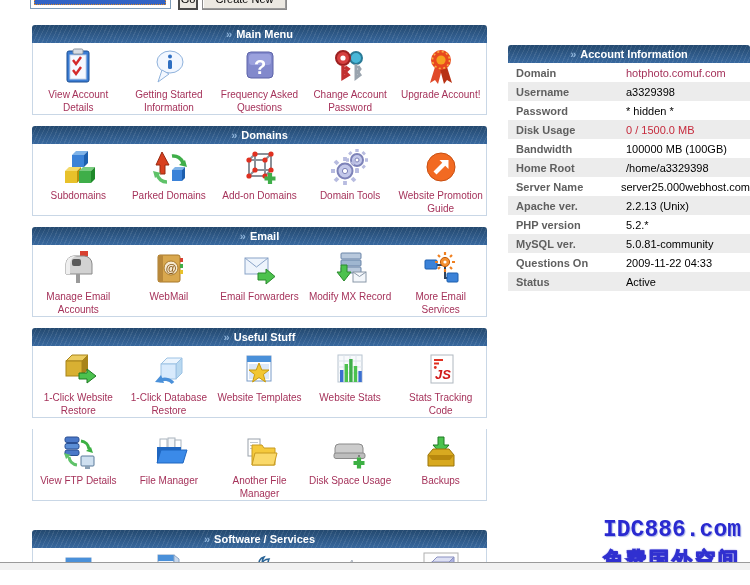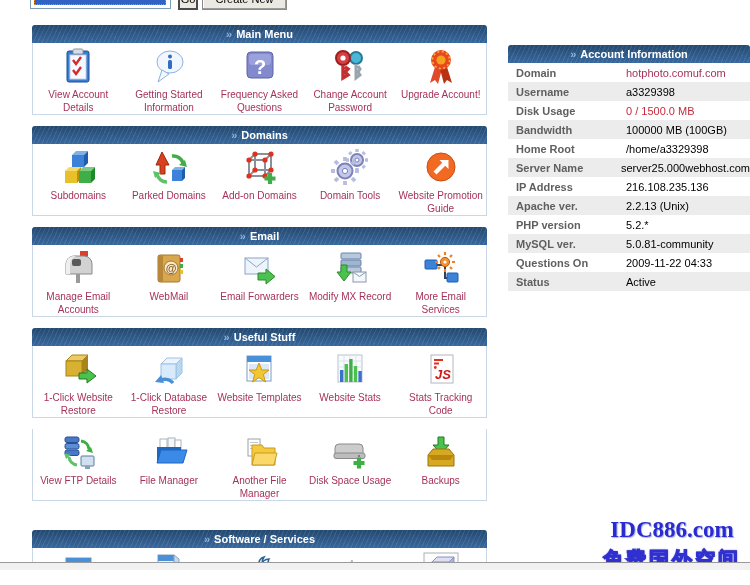--- a/index.html
+++ b/index.html
@@ -34,21 +34,21 @@
   .acct-rows { font-size:11px; }
   .acct-row { display:flex; height:19px; align-items:center; background:#fff;gap:32px; }
   .acct-row:nth-child(even) { background:#ececec; }
   .acct-label { width:86px; padding-left:8px; color:#5f5f5f; font-weight:bold; }
   .acct-value { color:#000; }
   .acct-value.maroon { color:#a5325a; cursor:pointer; }
   .acct-value.red { color:#c62a3c; }
 
   
   .wm { position:absolute; left:596px; top:517px; width:152px; text-align:center; }
-  .wm-en { font-family:Liberation Serif, serif; font-size:23px; font-weight:bold; color:#2a2ad0; text-shadow:1px 1px 1px #aab4e8; }
+  .wm-en { font-family:Liberation Mono, monospace; font-size:23px; font-weight:bold; color:#2a2ad0; text-shadow:1px 1px 1px #aab4e8; }
   .wm-cn { margin-top:3px; font-size:20px; font-weight:bold; letter-spacing:3px; color:#a16207;
            -webkit-text-stroke:1.2px #3030d0; text-shadow:0 0 1px #3030d0, 0 0 2px #3030d0; }
 
   
   .bottom-strip { position:absolute; left:0; right:0; bottom:0; height:8px; background:#f1f1f1; border-top:1px solid #9a9a9a; }
 
   svg { display:block; }
 </style>
 </head>
 <body>
@@ -500,38 +500,38 @@
     <div class="acct-rows">
       <div class="acct-row">
           <span class="acct-label">Domain</span>
           <span class="acct-value maroon">hotphoto.comuf.com</span>
         </div>
       <div class="acct-row">
           <span class="acct-label">Username</span>
           <span class="acct-value">a3329398</span>
         </div>
       <div class="acct-row">
+          <span class="acct-label">Password</span>
+          <span class="acct-value">* hidden *</span>
+        </div>
+      <div class="acct-row">
           <span class="acct-label">Disk Usage</span>
           <span class="acct-value red">0 / 1500.0 MB</span>
         </div>
       <div class="acct-row">
           <span class="acct-label">Bandwidth</span>
           <span class="acct-value">100000 MB (100GB)</span>
         </div>
       <div class="acct-row">
           <span class="acct-label">Home Root</span>
           <span class="acct-value">/home/a3329398</span>
         </div>
       <div class="acct-row">
           <span class="acct-label">Server Name</span>
           <span class="acct-value">server25.000webhost.com</span>
-        </div>
-      <div class="acct-row">
-          <span class="acct-label">IP Address</span>
-          <span class="acct-value">216.108.235.136</span>
         </div>
       <div class="acct-row">
           <span class="acct-label">Apache ver.</span>
           <span class="acct-value">2.2.13 (Unix)</span>
         </div>
       <div class="acct-row">
           <span class="acct-label">PHP version</span>
           <span class="acct-value">5.2.*</span>
         </div>
       <div class="acct-row">

